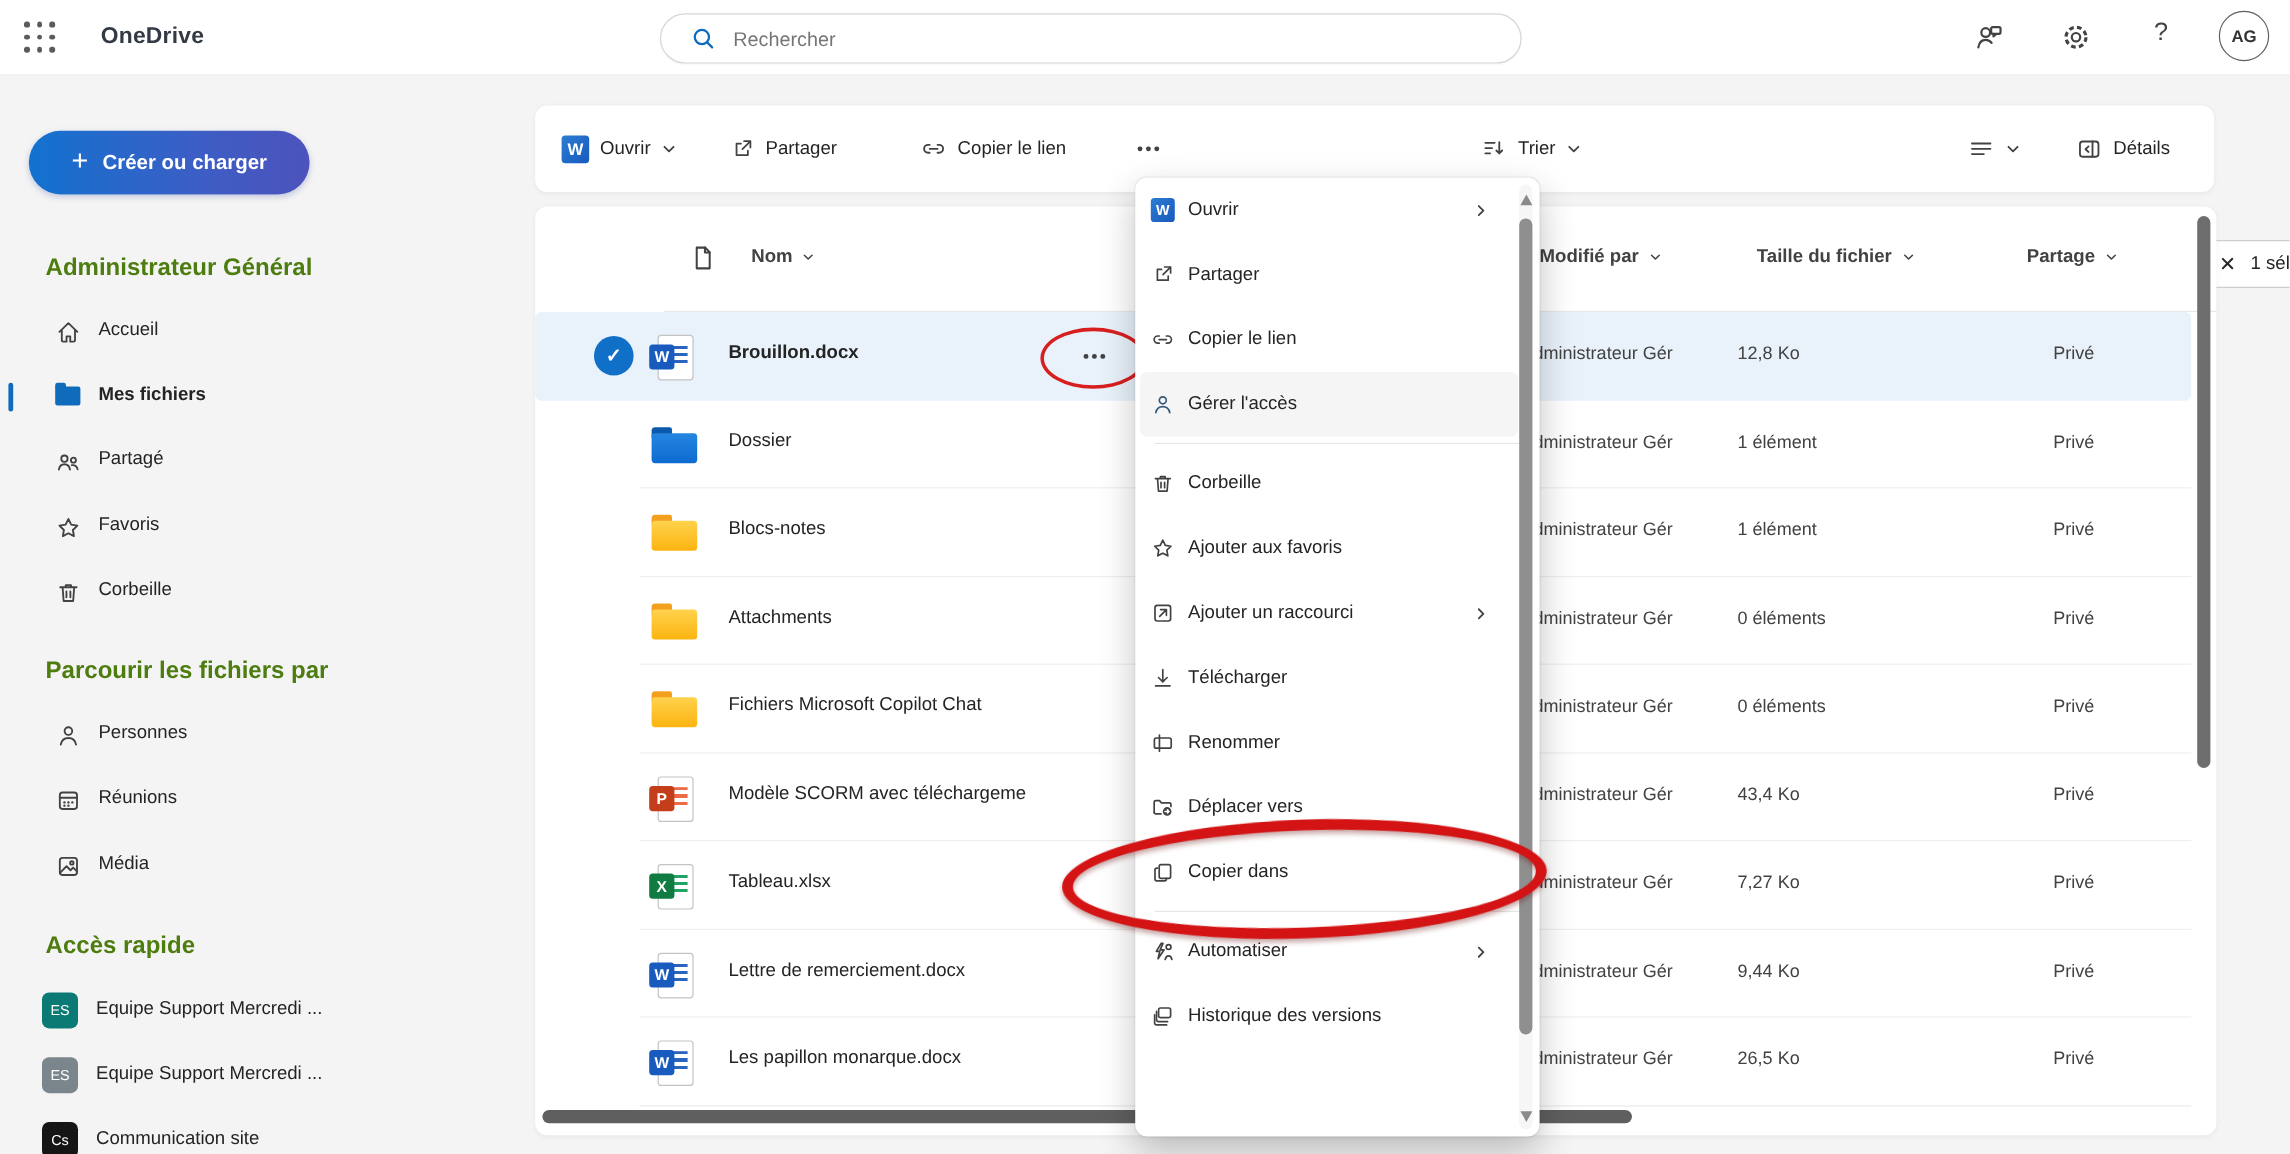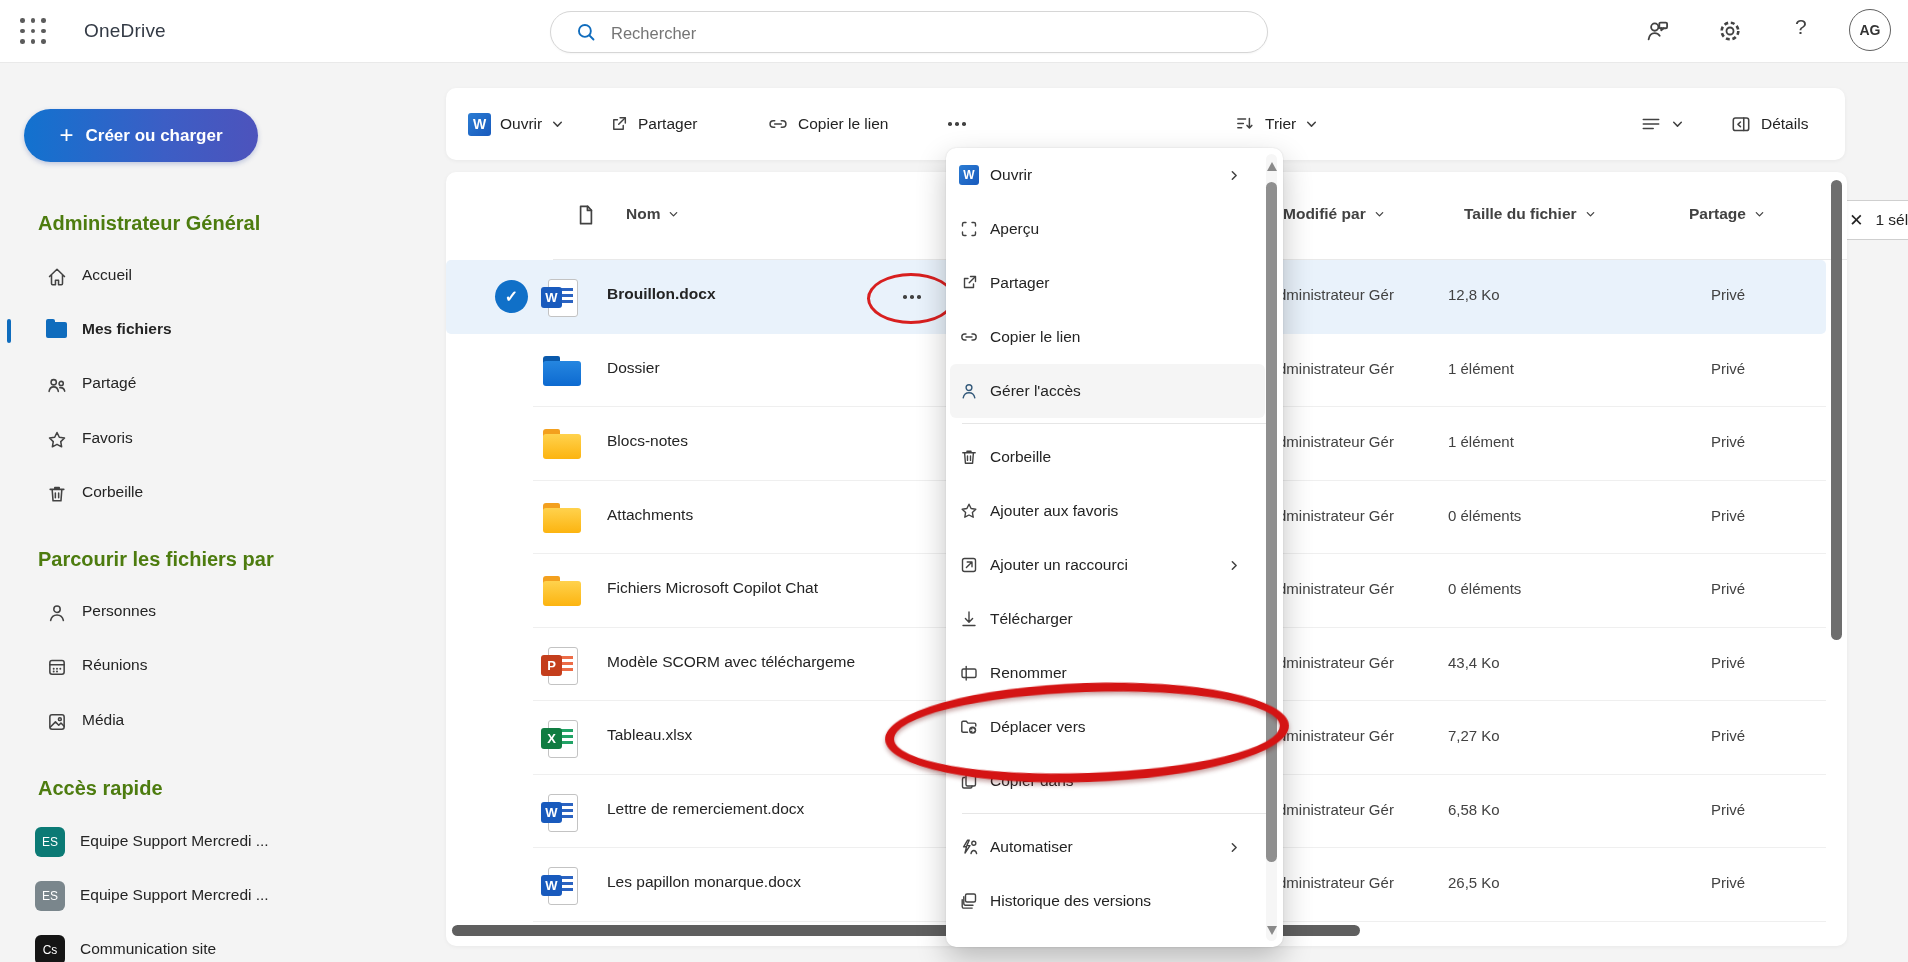--- a/index.html
+++ b/index.html
@@ -5,21 +5,21 @@
   html,body{margin:0;padding:0;}
   body{width:1908px;height:962px;background:#f4f4f4;font-family:"Liberation Sans",sans-serif;color:#242424;overflow:hidden;position:relative;}
   #app{position:absolute;inset:0;}
   svg{display:block;}
   .ico{stroke:#424242;fill:none;stroke-width:1.4;stroke-linecap:round;stroke-linejoin:round;}
 
   
   .topbar{position:absolute;left:0;top:0;width:1908px;height:62px;background:#fff;border-bottom:1px solid #e9e9e9;}
   .waffle{position:absolute;left:20px;top:18px;width:27px;height:27px;display:grid;grid-template-columns:repeat(3,1fr);gap:5px;cursor:pointer;}
   .waffle i{width:4.5px;height:4.5px;border-radius:50%;background:#5b5b5b;}
-  .apptitle{position:absolute;left:84px;top:20px;font-size:19px;font-weight:400;color:#333a45;letter-spacing:.2px;text-align:right;}
+  .apptitle{position:absolute;left:84px;top:20px;font-size:19px;font-weight:700;color:#333a45;letter-spacing:.2px;text-align:right;}
   .search{position:absolute;left:550px;top:11px;width:716px;height:40px;background:#fff;border:1px solid #d6d6d6;border-radius:21px;box-shadow:0 1px 2px rgba(0,0,0,.04);}
   .search .mag{position:absolute;left:24px;top:9px;}
   .search input{position:absolute;left:58px;top:7px;width:620px;height:26px;border:0;outline:0;font-size:16.5px;color:#0f766e;font-family:"Liberation Sans",sans-serif;background:transparent;}
   .tbicon{position:absolute;top:18px;width:26px;height:26px;cursor:pointer;}
   .help{font-size:21px;color:#424242;font-weight:400;}
   .avatar{position:absolute;left:1849px;top:9px;width:42px;height:42px;border-radius:50%;border:1.6px solid #616161;background:#fff;display:flex;align-items:center;justify-content:center;font-size:14px;font-weight:700;color:#333;cursor:pointer;box-sizing:border-box;}
 
   
   .createbtn{position:absolute;left:24px;top:109px;width:234px;height:53px;border-radius:27px;border:0;background:linear-gradient(90deg,#1272cf 0%,#3c5ec5 60%,#4d53bc 100%);color:#fff;font-size:17px;font-weight:700;font-family:"Liberation Sans",sans-serif;cursor:pointer;display:flex;align-items:center;justify-content:center;gap:12px;box-shadow:0 2px 5px rgba(30,60,150,.25);}
   .createbtn .plus{font-size:24px;font-weight:400;margin-top:-2px;}
@@ -451,21 +451,21 @@
     <div class="frow" style="top:602.5px">
       <div class="ficwrap">
           <div class="ficon word">
             <div class="page"></div>
             <div class="lines"></div>
             <div class="fbadge">W</div>
           </div>
         </div>
       <div class="fname">Lettre de remerciement.docx</div>
       <div class="fmod">Administrateur Gér</div>
-      <div class="fsize">6,58 Ko</div>
+      <div class="fsize">9,44 Ko</div>
       <div class="fshare">Privé</div>
       <div class="rsep"></div>
     </div>
 
     <div class="frow" style="top:676px">
       <div class="ficwrap">
           <div class="ficon word">
             <div class="page"></div>
             <div class="lines"></div>
             <div class="fbadge">W</div>
@@ -491,28 +491,20 @@
           <span class="wbadge" style="width:20px;height:20px;font-size:12px;">W</span>
         </span>
       <span class="mlabel">Ouvrir</span>
       <svg class="ico msub" width="13" height="13" viewBox="0 0 12 12">
           <path d="M4 2.5l3.5 3.5L4 9.5"></path>
         </svg>
     </div>
     <div class="mitem">
       <span class="mic">
           <svg class="ico" width="20" height="20" viewBox="0 0 20 20">
-            <path d="M3.5 7V5a1.5 1.5 0 011.5-1.5h2M13 3.5h2A1.5 1.5 0 0116.5 5v2M16.5 13v2a1.5 1.5 0 01-1.5 1.5h-2M7 16.5H5A1.5 1.5 0 013.5 15v-2"></path>
-          </svg>
-        </span>
-      <span class="mlabel">Aperçu</span>
-    </div>
-    <div class="mitem">
-      <span class="mic">
-          <svg class="ico" width="20" height="20" viewBox="0 0 20 20">
             <path d="M9 5.5H5.5v9h9V11"></path>
             <path d="M11.5 3.5h5v5"></path>
             <path d="M16.2 3.8l-6 6"></path>
           </svg>
         </span>
       <span class="mlabel">Partager</span>
     </div>
     <div class="mitem">
       <span class="mic">
           <svg class="ico" width="20" height="20" viewBox="0 0 20 20">

